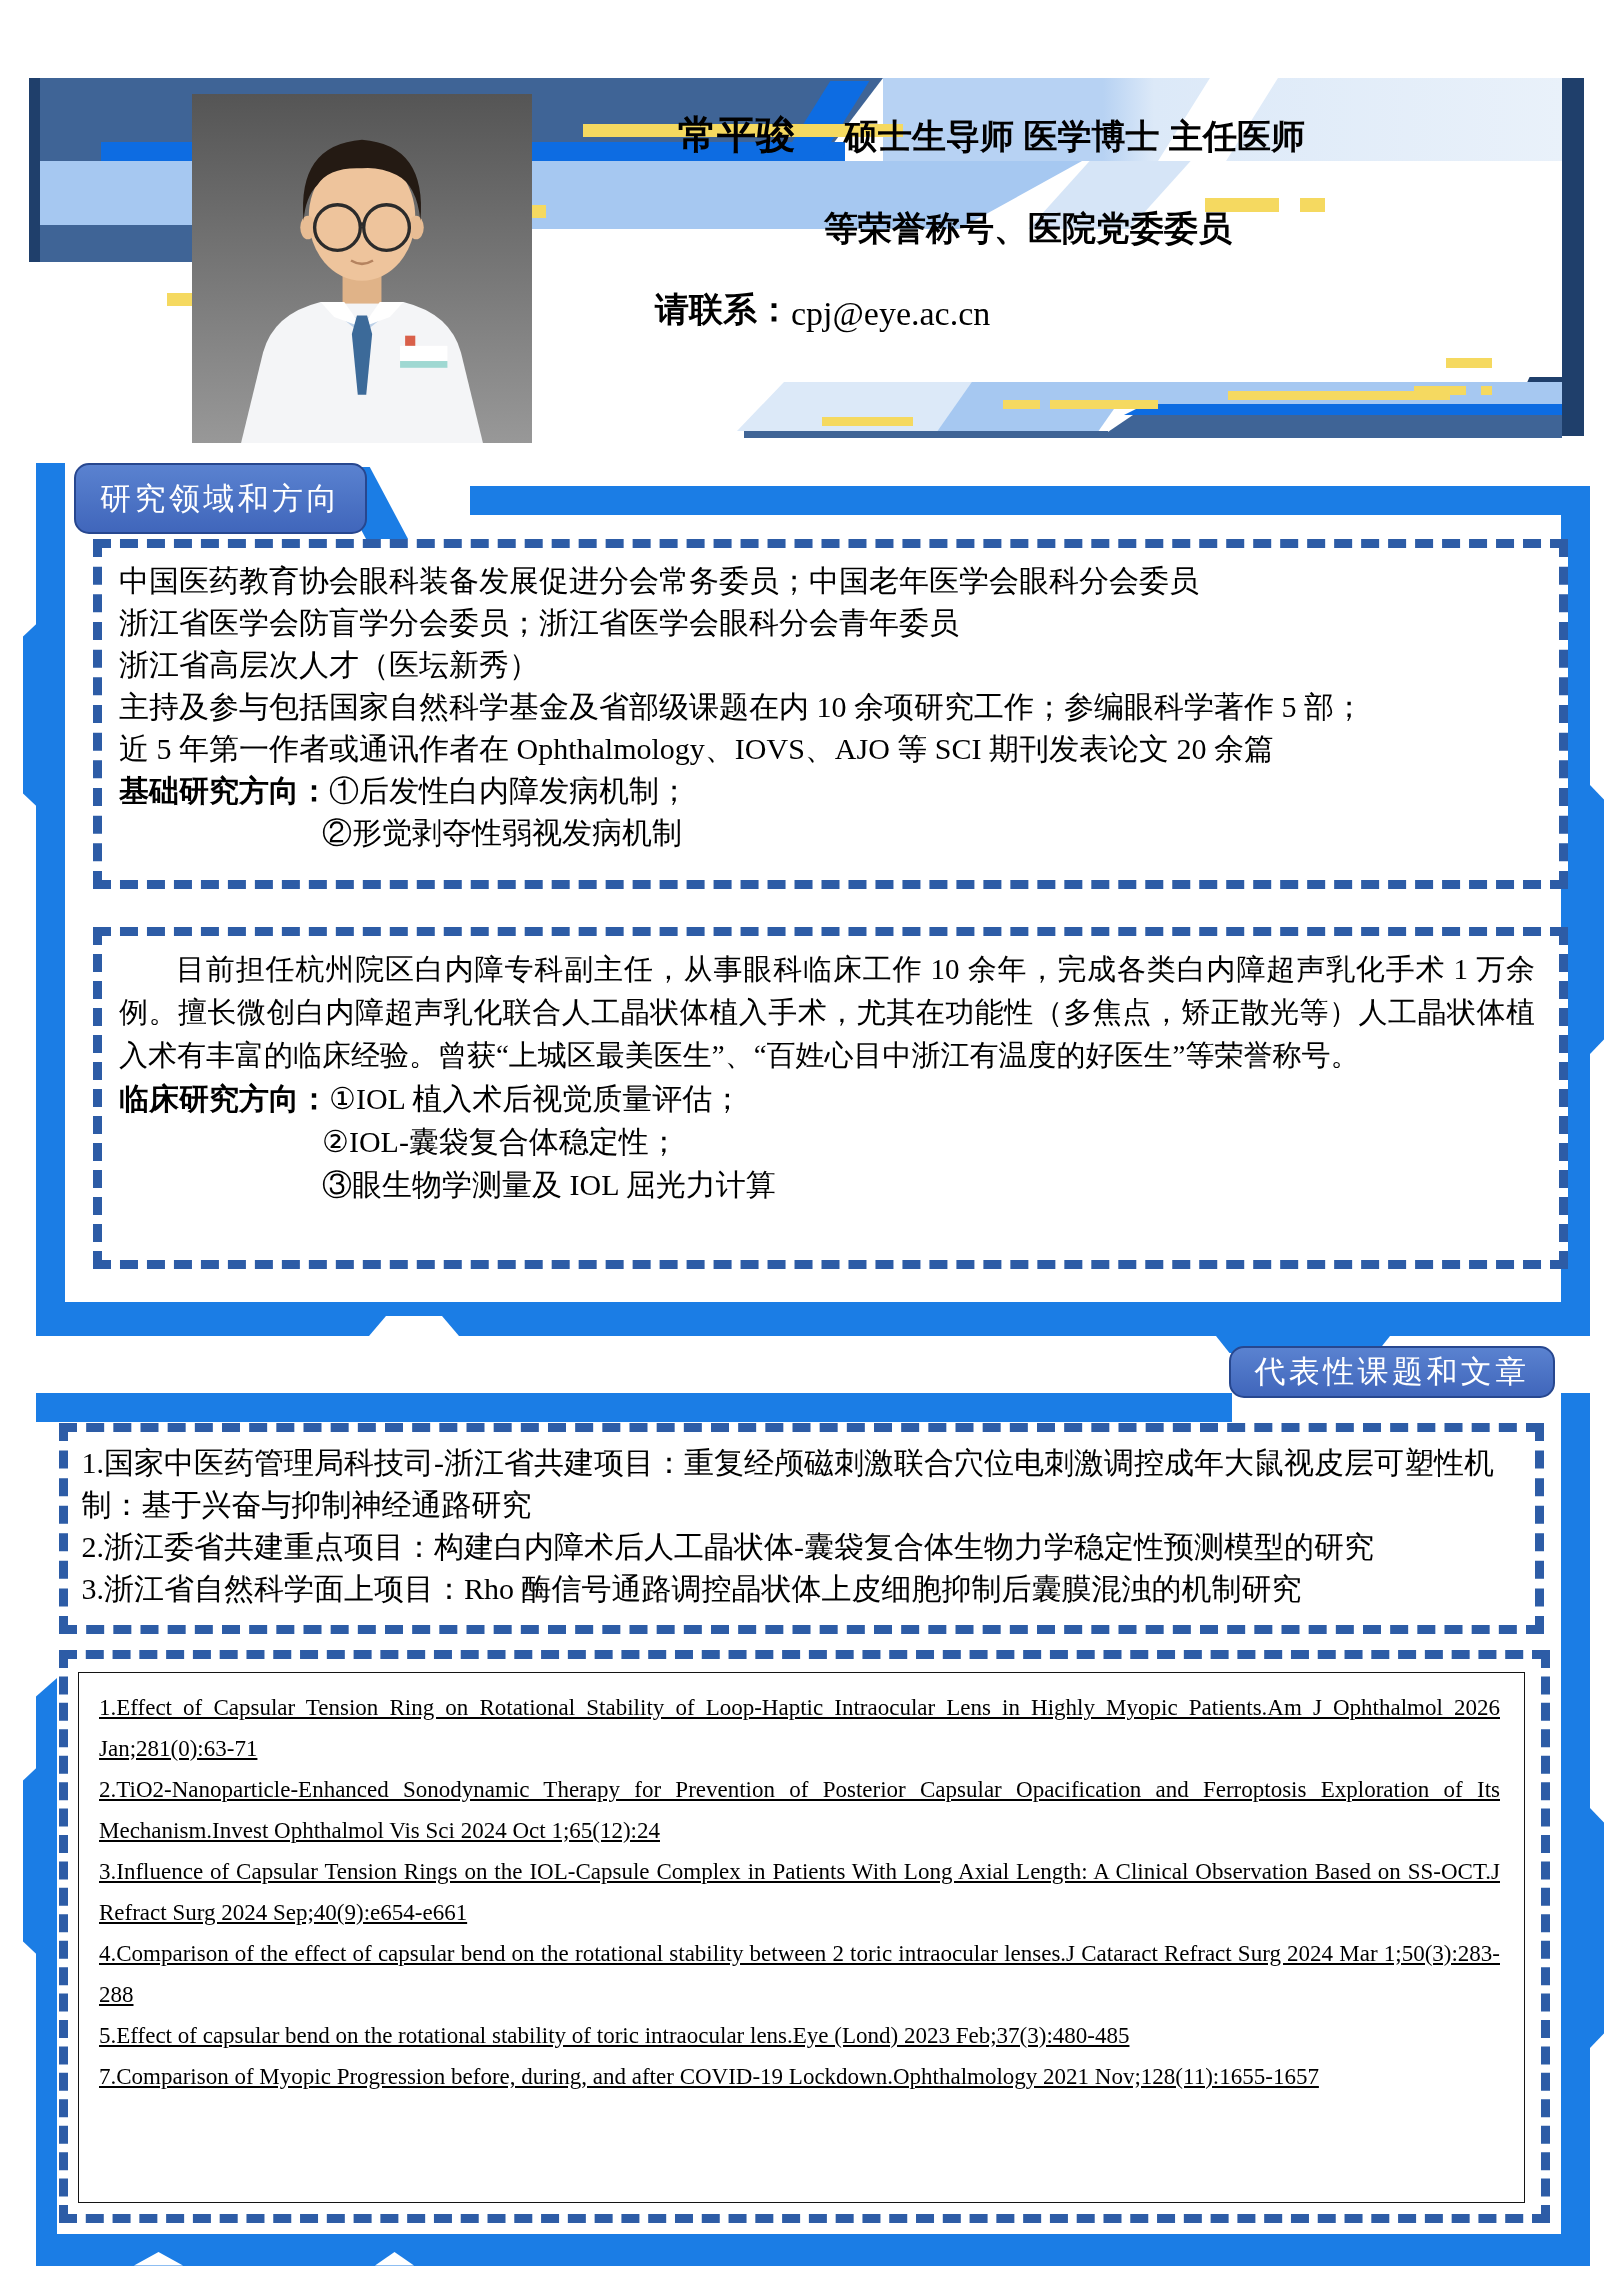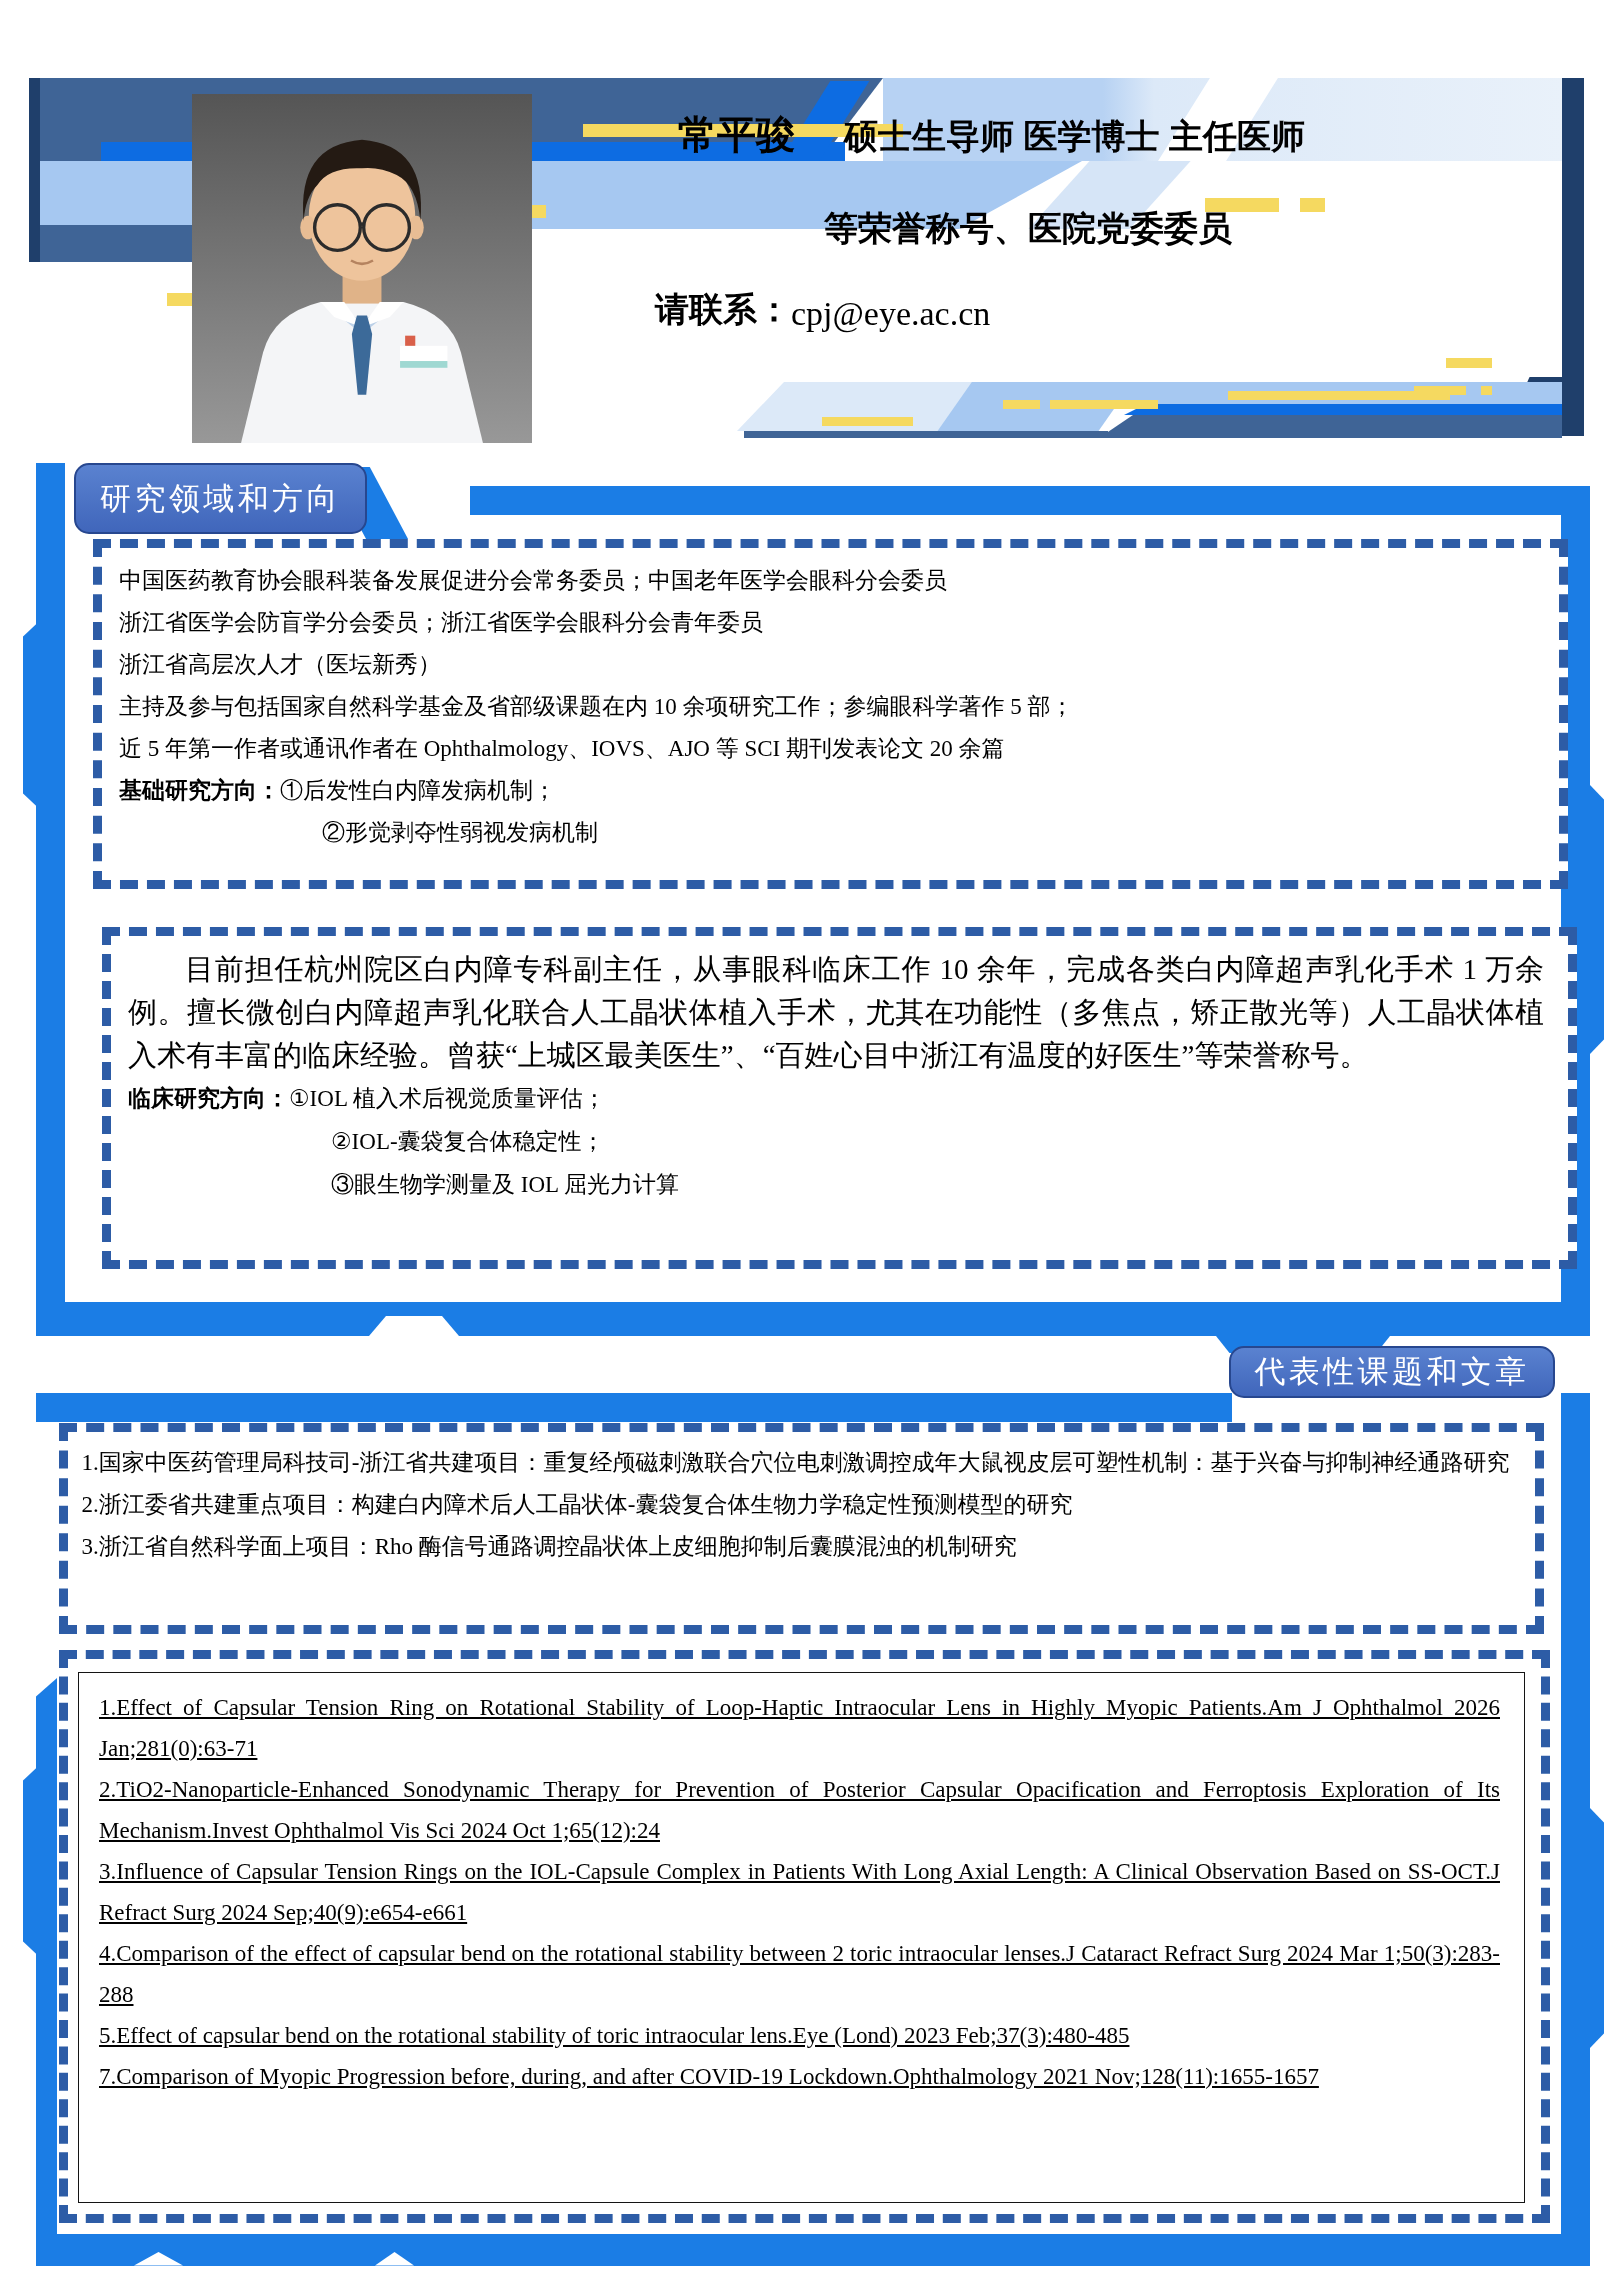--- a/index.html
+++ b/index.html
@@ -90,24 +90,24 @@
   .sec-label{display:flex;align-items:center;justify-content:center;z-index:6;
              background:linear-gradient(180deg,#5a82d0,#4066bb);
              border:2.5px solid #27478f;border-radius:15px;box-sizing:border-box;
              color:#ffffff;font-size:31px;letter-spacing:3.4px;}
   #label1{left:74px;top:463px;width:293px;height:71px;}
   #label2{left:1229px;top:1346px;width:326px;height:52px;}
 
   
   .dash-box{border:9.3px dashed #2d5ca6;background:#ffffff;box-sizing:border-box;z-index:3;overflow:hidden;}
   #box1{left:93px;top:539px;width:1475px;height:350px;padding:12px 17px 0 17px;}
-  #box2{left:102px;top:927px;width:1475px;height:342px;padding:12px 24px 0 17px;}
+  #box2{left:93px;top:927px;width:1475px;height:342px;padding:12px 24px 0 17px;}
   #boxA{left:59px;top:1423px;width:1485px;height:211px;padding:10px 13.5px 0 13.5px;}
   #boxB{left:59px;top:1650px;width:1491px;height:573px;}
-  .ln,.proj{font-size:23px;line-height:42px;}
+  .ln,.proj{font-size:30px;line-height:42px;}
   #box2 .para{font-size:29px;line-height:43px;text-indent:57px;text-align:justify;}
   #box2 .ln{line-height:43px;}
   .indent{padding-left:203px;}
   b.lbl{font-weight:700;}
   #pubbox{left:78px;top:1672px;width:1447px;height:531px;border:1.7px solid #141414;
           background:#ffffff;box-sizing:border-box;padding:13.5px 24px 0 20px;z-index:4;}
   .pub{font-size:23px;line-height:41px;text-align:justify;margin:0;text-decoration:underline;}
 </style>
 </head>
 <body>

